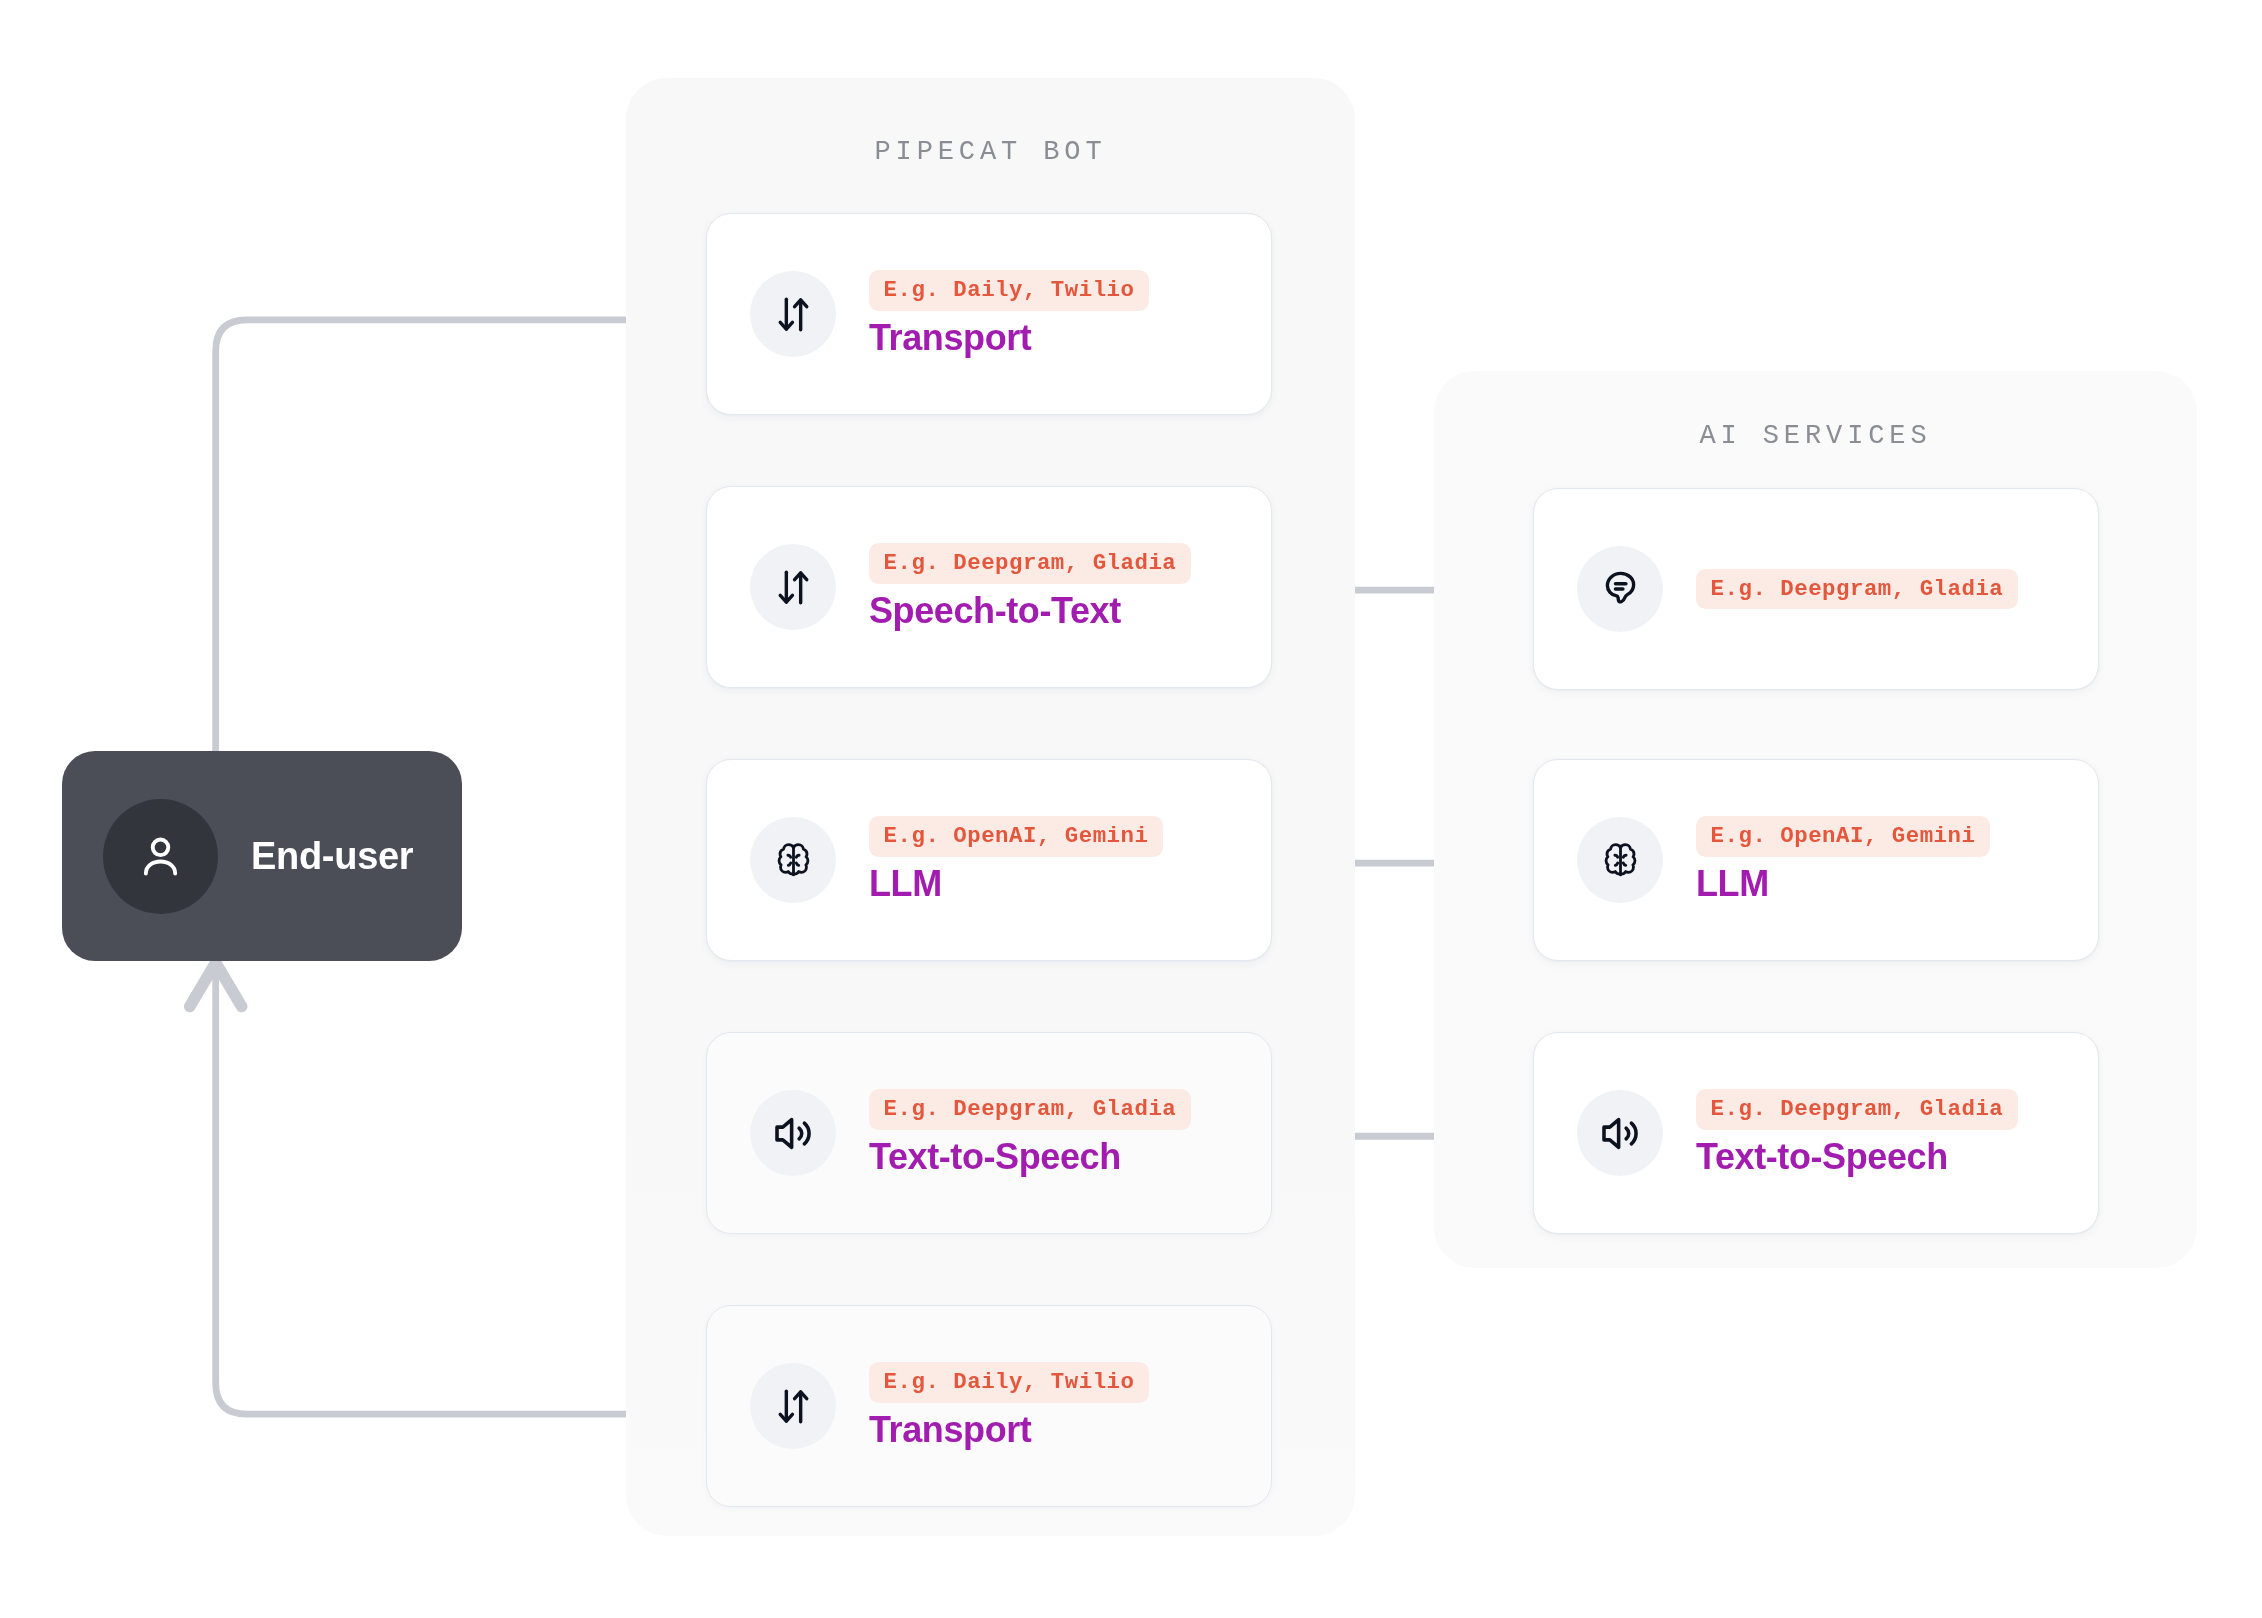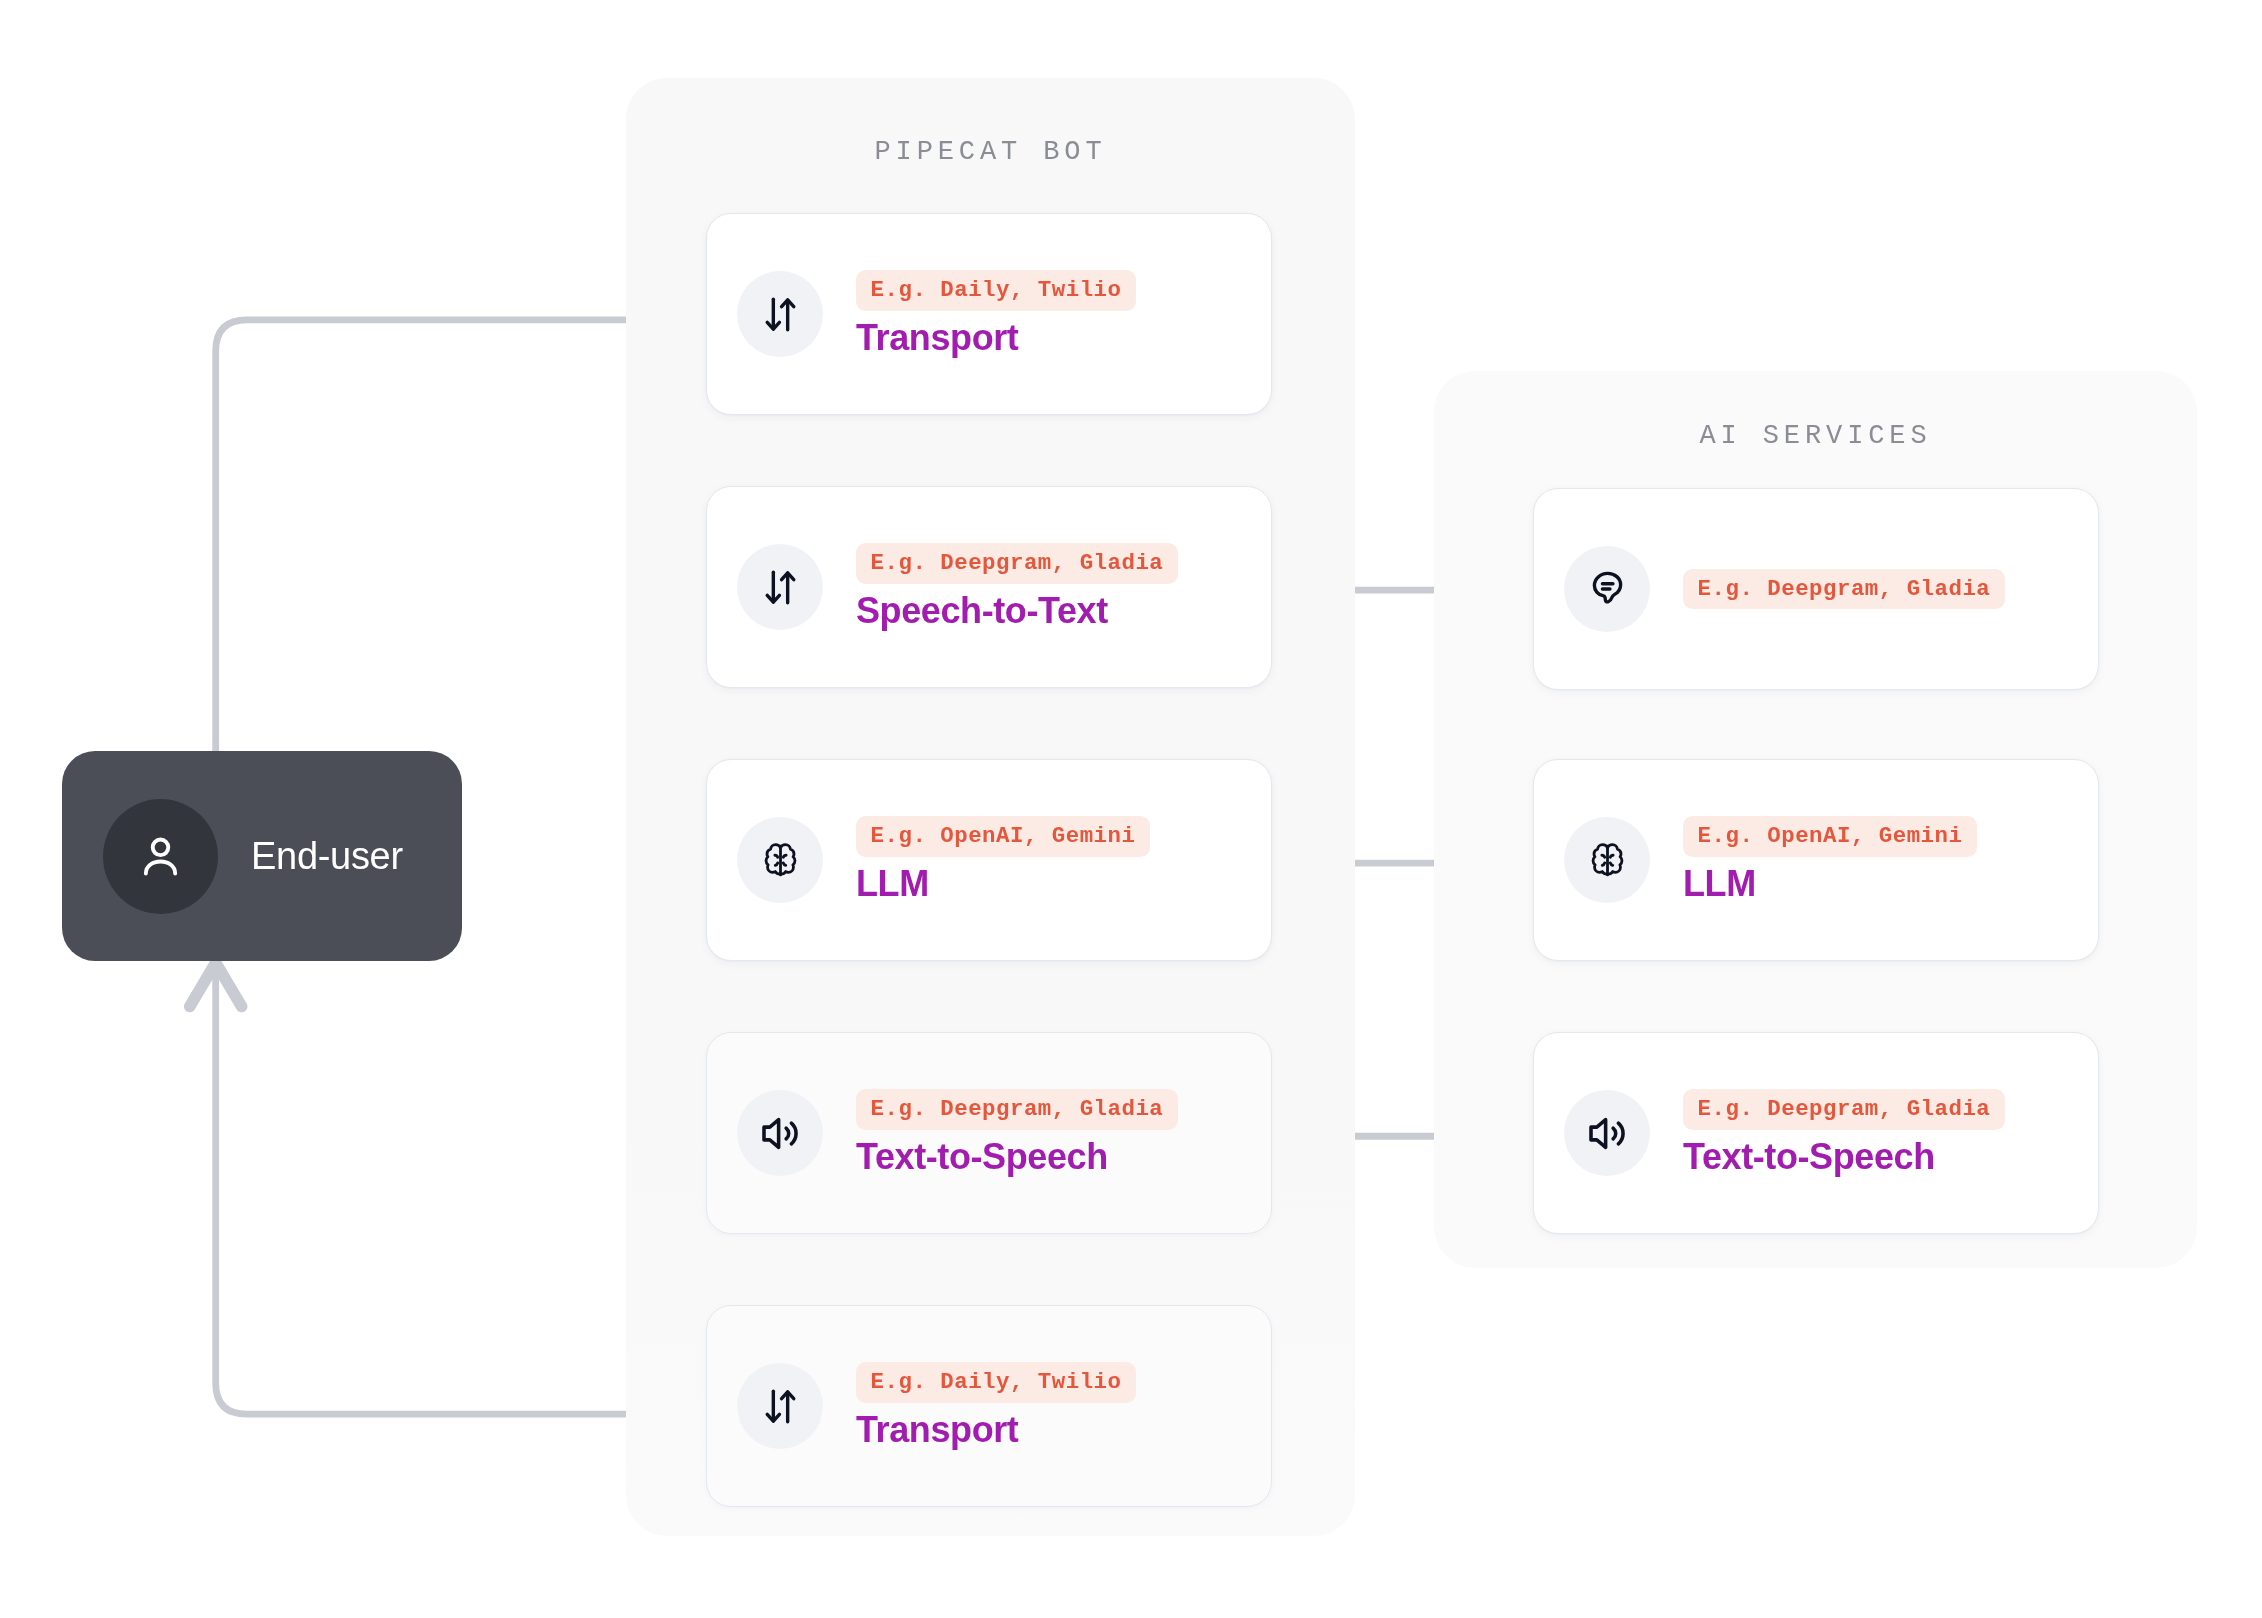--- a/index.html
+++ b/index.html
@@ -62,21 +62,21 @@
   #panel-aiservices .group-title { top: 50px; }
 
   
   .card {
     position: absolute;
     background: #ffffff;
     border: 1.5px solid #e3e7ef;
     border-radius: 25px;
     display: flex;
     align-items: center;
-    padding-left: 30px;
+    padding-left: 43px;
     box-shadow: 0 2.9px 9.8px rgba(25,35,60,0.045), 0 1px 2px rgba(25,35,60,0.03);
     z-index: 4;
   }
   .card.ghost {
     background: #fbfbfc;
     box-shadow: 0 2px 7.8px rgba(25,35,60,0.03);
   }
 
   .icon-bubble {
     flex: 0 0 auto;
@@ -140,21 +140,21 @@
     border-radius: 50%;
     background: #33353d;
     display: flex;
     align-items: center;
     justify-content: center;
   }
   #end-user .eu-label {
     margin-left: 33px;
     color: #ffffff;
     font-size: 38px;
-    font-weight: 400;
+    font-weight: 700;
     letter-spacing: -0.3px;
     white-space: nowrap;
   }
 </style>
 </head>
 <body>
 
 <div id="stage">
 
   <svg id="wires" viewBox="0 0 2320 1660" width="2263" height="1619">

